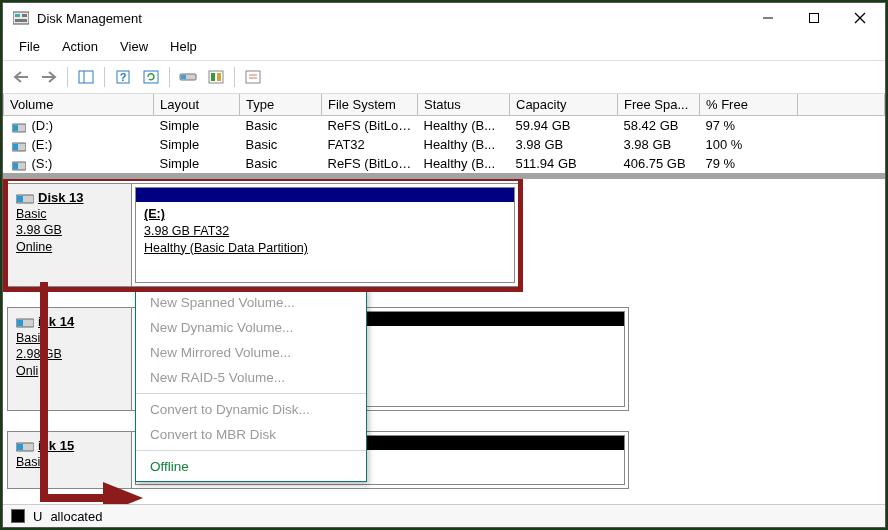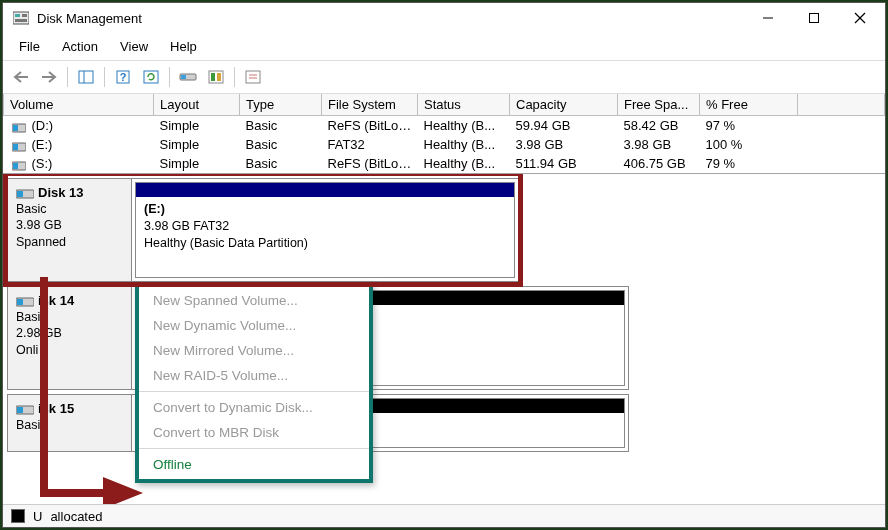--- a/index.html
+++ b/index.html
@@ -12,47 +12,47 @@
   .titlebar .winbtn{width:46px;height:30px;display:flex;align-items:center;justify-content:center;}
   .titlebar .winbtn svg{width:12px;height:12px;}
   
   .menubar{display:flex;padding:2px 6px;gap:2px;font-size:13px;}
   .menubar .menuitem{padding:4px 10px;}
   
   .toolbar{display:flex;align-items:center;padding:2px 6px;border-top:1px solid #ddd;border-bottom:1px solid #ddd;height:28px;gap:4px;}
   .toolbar .tb-btn{width:22px;height:22px;display:flex;align-items:center;justify-content:center;border:1px solid transparent;}
   .toolbar .tb-sep{width:1px;height:20px;background:#ccc;margin:0 2px;}
   
-  .table-wrap{border-bottom:1px solid #a3a3a3;}
+  .table-wrap{border-bottom:6px solid #a3a3a3;}
   table.volumes{width:100%;border-collapse:collapse;table-layout:fixed;}
   table.volumes th{background:#f7f7f7;border:1px solid #bfbfbf;border-top:none;font-weight:400;text-align:left;padding:3px 6px;white-space:nowrap;overflow:hidden;text-overflow:ellipsis;}
   table.volumes td{padding:2px 6px;white-space:nowrap;overflow:hidden;text-overflow:ellipsis;}
   table.volumes td.iconcell{display:flex;align-items:center;gap:6px;padding-left:8px;}
   .vol-icon{width:14px;height:10px;display:inline-block;}
   
   .graphical{flex:1;overflow:hidden;position:relative;padding:4px 4px 0 4px;}
-  .disk-row{display:flex;height:102px;border:1px solid #888;margin-bottom:4px;background:#fff;position:relative;}
+  .disk-row{display:flex;height:102px;border:1px solid #888;margin-bottom:20px;background:#fff;position:relative;text-decoration:underline;}
   .disk-row.short{height:56px;}
   .disk-info{width:124px;border-right:1px solid #888;background:#f1f1f1;padding:6px 8px;box-sizing:border-box;}
   .disk-info .disk-icon{display:inline-block;width:18px;height:14px;vertical-align:middle;margin-right:4px;}
   .disk-info .disk-name{font-weight:700;font-size:13px;}
   .disk-info .disk-line{font-size:12.5px;line-height:1.35;}
   .part-area{flex:1;display:flex;padding:3px;gap:4px;position:relative;}
   .partition{border:1px solid #888;display:flex;flex-direction:column;}
   .part-header{height:14px;}
   .hdr-navy{background:#000080;}
   .hdr-black{background:#000;}
   .part-body{flex:1;padding:4px 8px;font-size:12.5px;line-height:1.35;}
   .part-body .pv-name{font-weight:700;}
   
   .annot-box{position:absolute;border:5px solid #8c1c1c;pointer-events:none;}
   .annot-stem{position:absolute;background:#8c1c1c;pointer-events:none;}
   .annot-arrow{position:absolute;pointer-events:none;}
   
-  .ctx-menu{position:absolute;background:#fff;border:4px solid #0f766e;box-shadow:2px 3px 6px rgba(0,0,0,0.25);font-size:13.5px;padding:2px 0;min-width:230px;}
+  .ctx-menu{position:absolute;background:#fff;border:1px solid #0f766e;box-shadow:2px 3px 6px rgba(0,0,0,0.25);font-size:13.5px;padding:2px 0;min-width:230px;}
   .ctx-item{padding:5px 14px;color:#15803d;}
   .ctx-item.disabled{color:#9a9a9a;}
   .ctx-sep{height:1px;background:#d8d8d8;margin:3px 0;}
   
   .statusbar{height:22px;border-top:1px solid #ccc;display:flex;align-items:center;padding:0 8px;gap:8px;background:#f7f7f7;}
   .legend-sq{width:12px;height:12px;border:1px solid #666;}
 </style>
 </head>
 <body>
 
@@ -235,21 +235,21 @@
   <div class="graphical">
 
     <div class="disk-row" style="width:510px;">
       <div class="disk-info">
         <div><span class="disk-icon"><svg width="18" height="14" viewBox="0 0 18 14">
                 <rect x="0" y="3" width="18" height="8" rx="1" fill="#d0d0d0" stroke="#666"></rect>
                 <rect x="1" y="4" width="6" height="6" fill="#2a9ad6"></rect>
               </svg></span><span class="disk-name">Disk 13</span></div>
         <div class="disk-line">Basic</div>
         <div class="disk-line">3.98 GB</div>
-        <div class="disk-line">Spanned</div>
+        <div class="disk-line">Online</div>
       </div>
       <div class="part-area">
         <div class="partition" style="flex:1;">
           <div class="part-header hdr-navy"></div>
           <div class="part-body">
             <div class="pv-name">(E:)</div>
             <div>3.98 GB FAT32</div>
             <div>Healthy (Basic Data Partition)</div>
           </div>
         </div>

